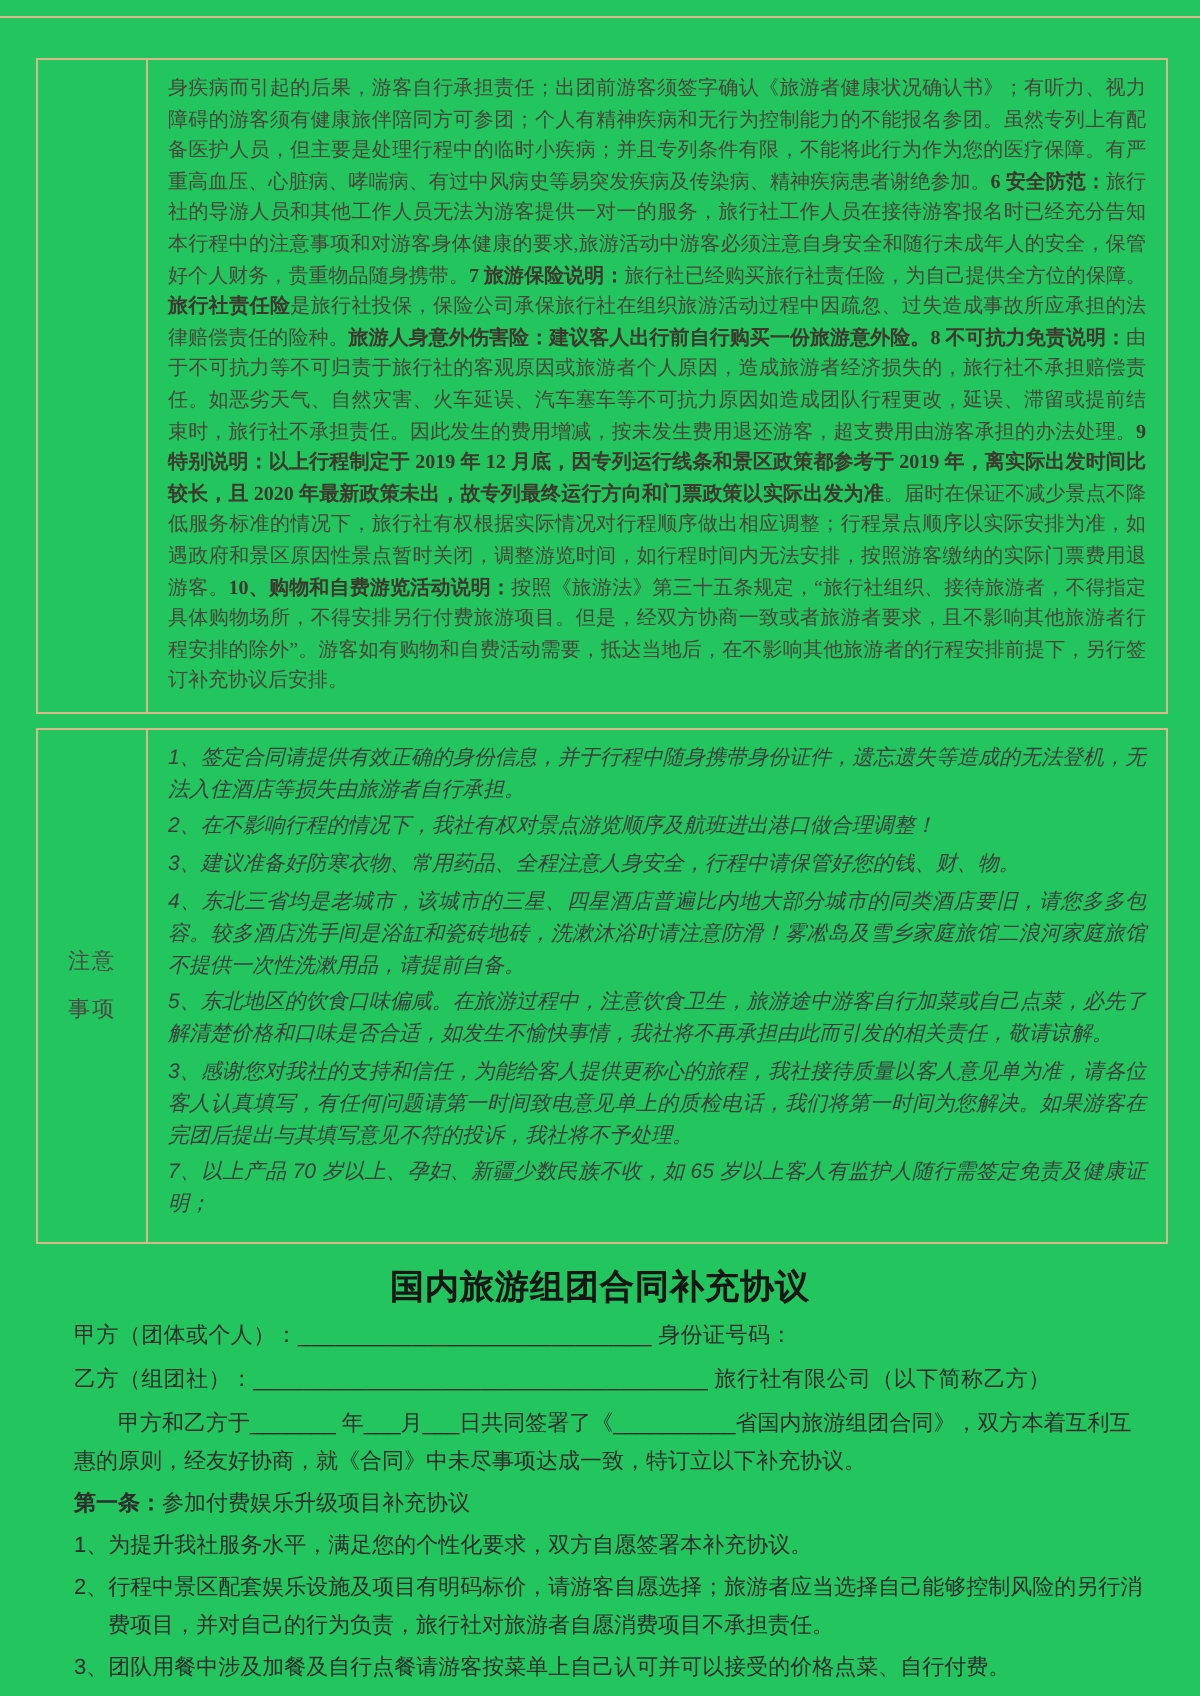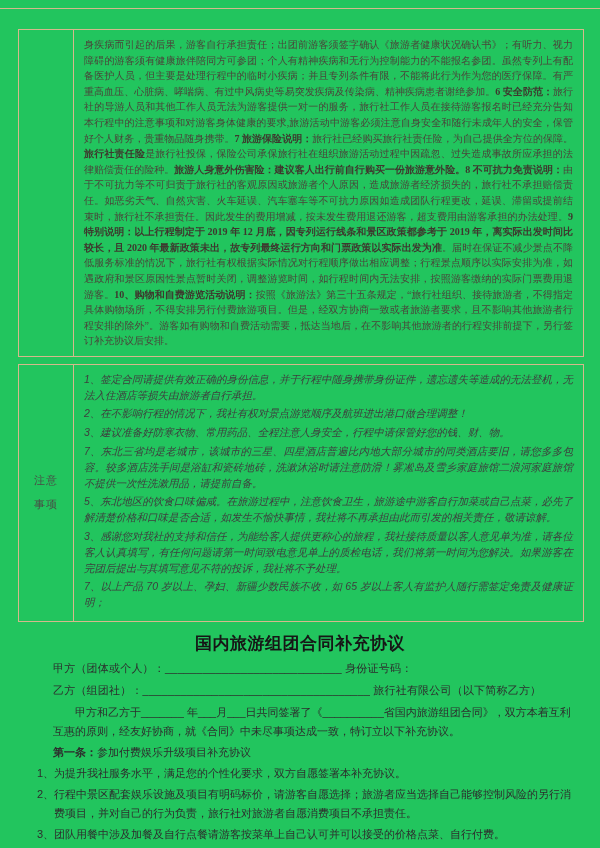--- a/index.html
+++ b/index.html
@@ -50,21 +50,21 @@
   .title{
     margin:10px 0 4px 0;
     text-align:center;
     font-size:17px;font-weight:bold;color:#161616;
     letter-spacing:0.5px;
   }
   .form{
     margin:4px 27px 0 37px;
     font-size:11px;line-height:19px;color:#2d2d2d;
   }
-  .form p{margin:0 0 3px 16px;}
+  .form p{margin:0 0 3px 0;}
   .form .form-line{letter-spacing:0.2px;}
   .form .intro{text-indent:22px;margin-bottom:2px;}
   .form .article{margin-bottom:2px;}
   .form .bold{font-weight:bold;}
   .article-items p{
     margin:0 0 2px 0;
     padding-left:17px;text-indent:-17px;
     line-height:19px;
   }
   .page-number{
@@ -94,21 +94,21 @@
     <tbody>
         <tr>
       <td class="label-cell notice-label">
         <div>注意</div>
         <div>事项</div>
       </td>
       <td class="content-cell notice-items">
             <p>1、签定合同请提供有效正确的身份信息，并于行程中随身携带身份证件，遗忘遗失等造成的无法登机，无法入住酒店等损失由旅游者自行承担。</p>
             <p>2、在不影响行程的情况下，我社有权对景点游览顺序及航班进出港口做合理调整！</p>
             <p>3、建议准备好防寒衣物、常用药品、全程注意人身安全，行程中请保管好您的钱、财、物。</p>
-            <p>7、东北三省均是老城市，该城市的三星、四星酒店普遍比内地大部分城市的同类酒店要旧，请您多多包容。较多酒店洗手间是浴缸和瓷砖地砖，洗漱沐浴时请注意防滑！雾凇岛及雪乡家庭旅馆二浪河家庭旅馆不提供一次性洗漱用品，请提前自备。</p>
+            <p>4、东北三省均是老城市，该城市的三星、四星酒店普遍比内地大部分城市的同类酒店要旧，请您多多包容。较多酒店洗手间是浴缸和瓷砖地砖，洗漱沐浴时请注意防滑！雾凇岛及雪乡家庭旅馆二浪河家庭旅馆不提供一次性洗漱用品，请提前自备。</p>
             <p>5、东北地区的饮食口味偏咸。在旅游过程中，注意饮食卫生，旅游途中游客自行加菜或自己点菜，必先了解清楚价格和口味是否合适，如发生不愉快事情，我社将不再承担由此而引发的相关责任，敬请谅解。</p>
             <p>3、感谢您对我社的支持和信任，为能给客人提供更称心的旅程，我社接待质量以客人意见单为准，请各位客人认真填写，有任何问题请第一时间致电意见单上的质检电话，我们将第一时间为您解决。如果游客在完团后提出与其填写意见不符的投诉，我社将不予处理。</p>
             <p>7、以上产品 70 岁以上、孕妇、新疆少数民族不收，如 65 岁以上客人有监护人随行需签定免责及健康证明；</p>
           </td>
     </tr>
   </tbody>
     </table>
 
   <h1 class="title">国内旅游组团合同补充协议</h1>
 

